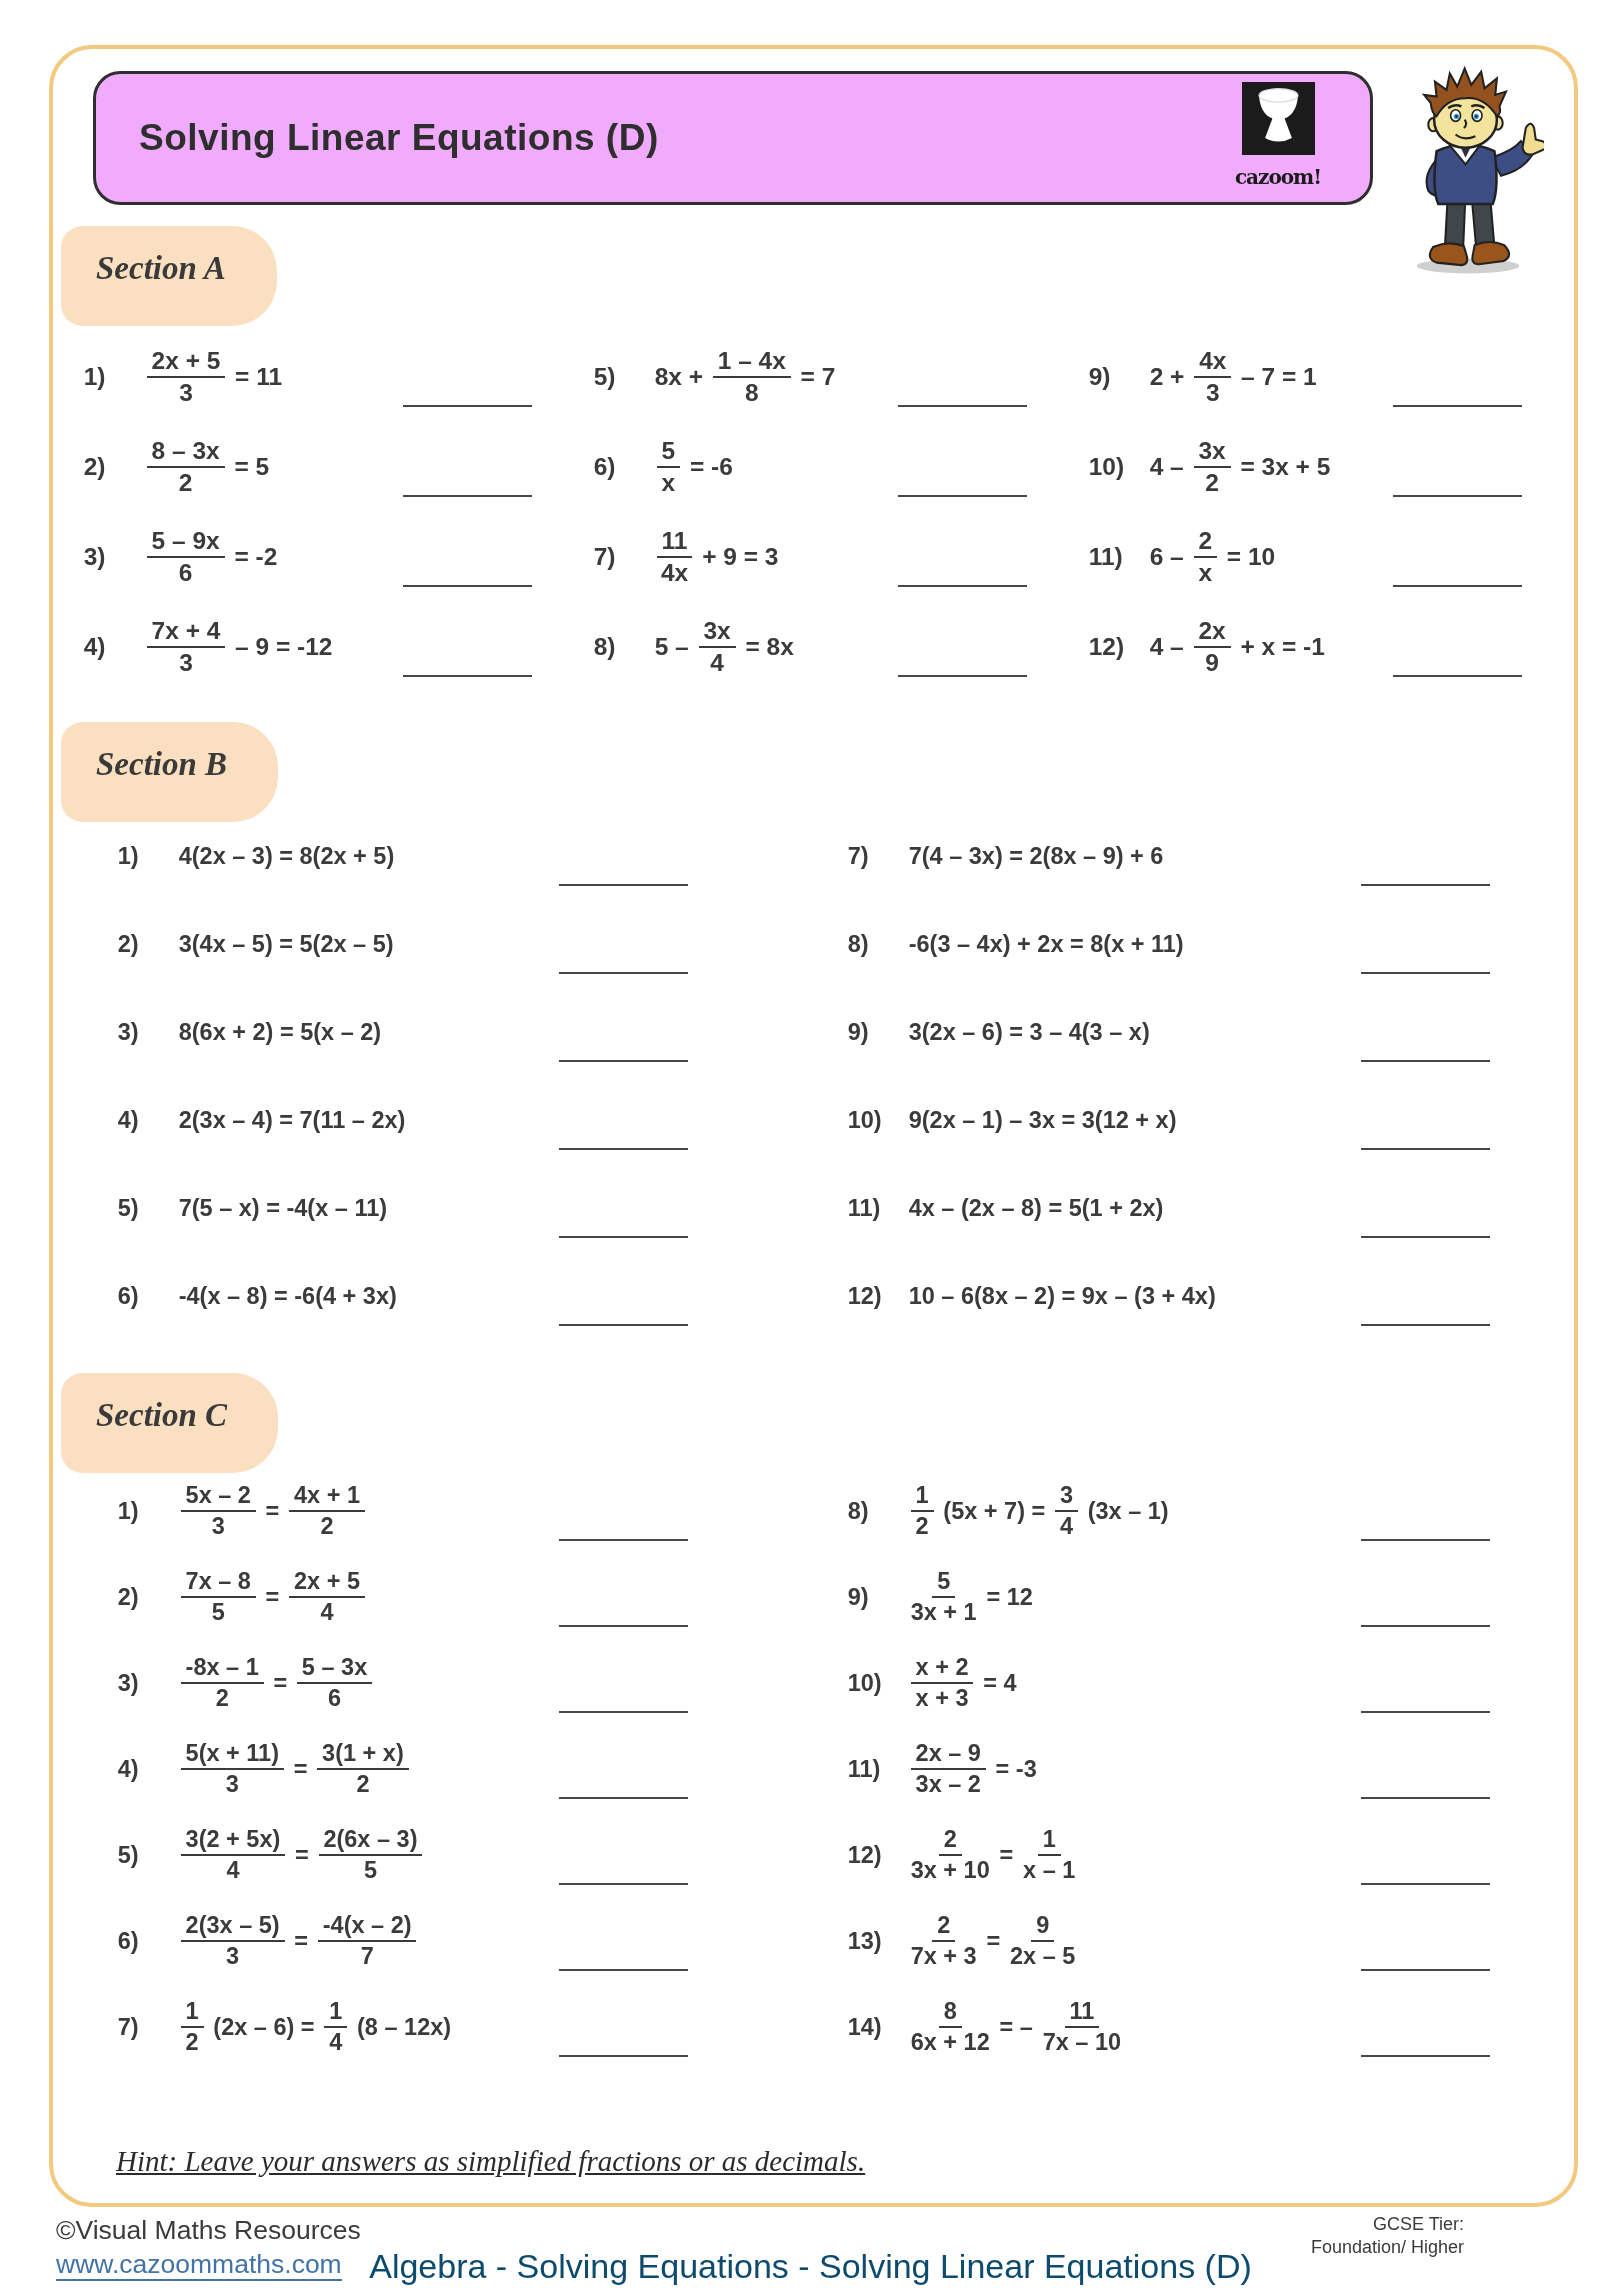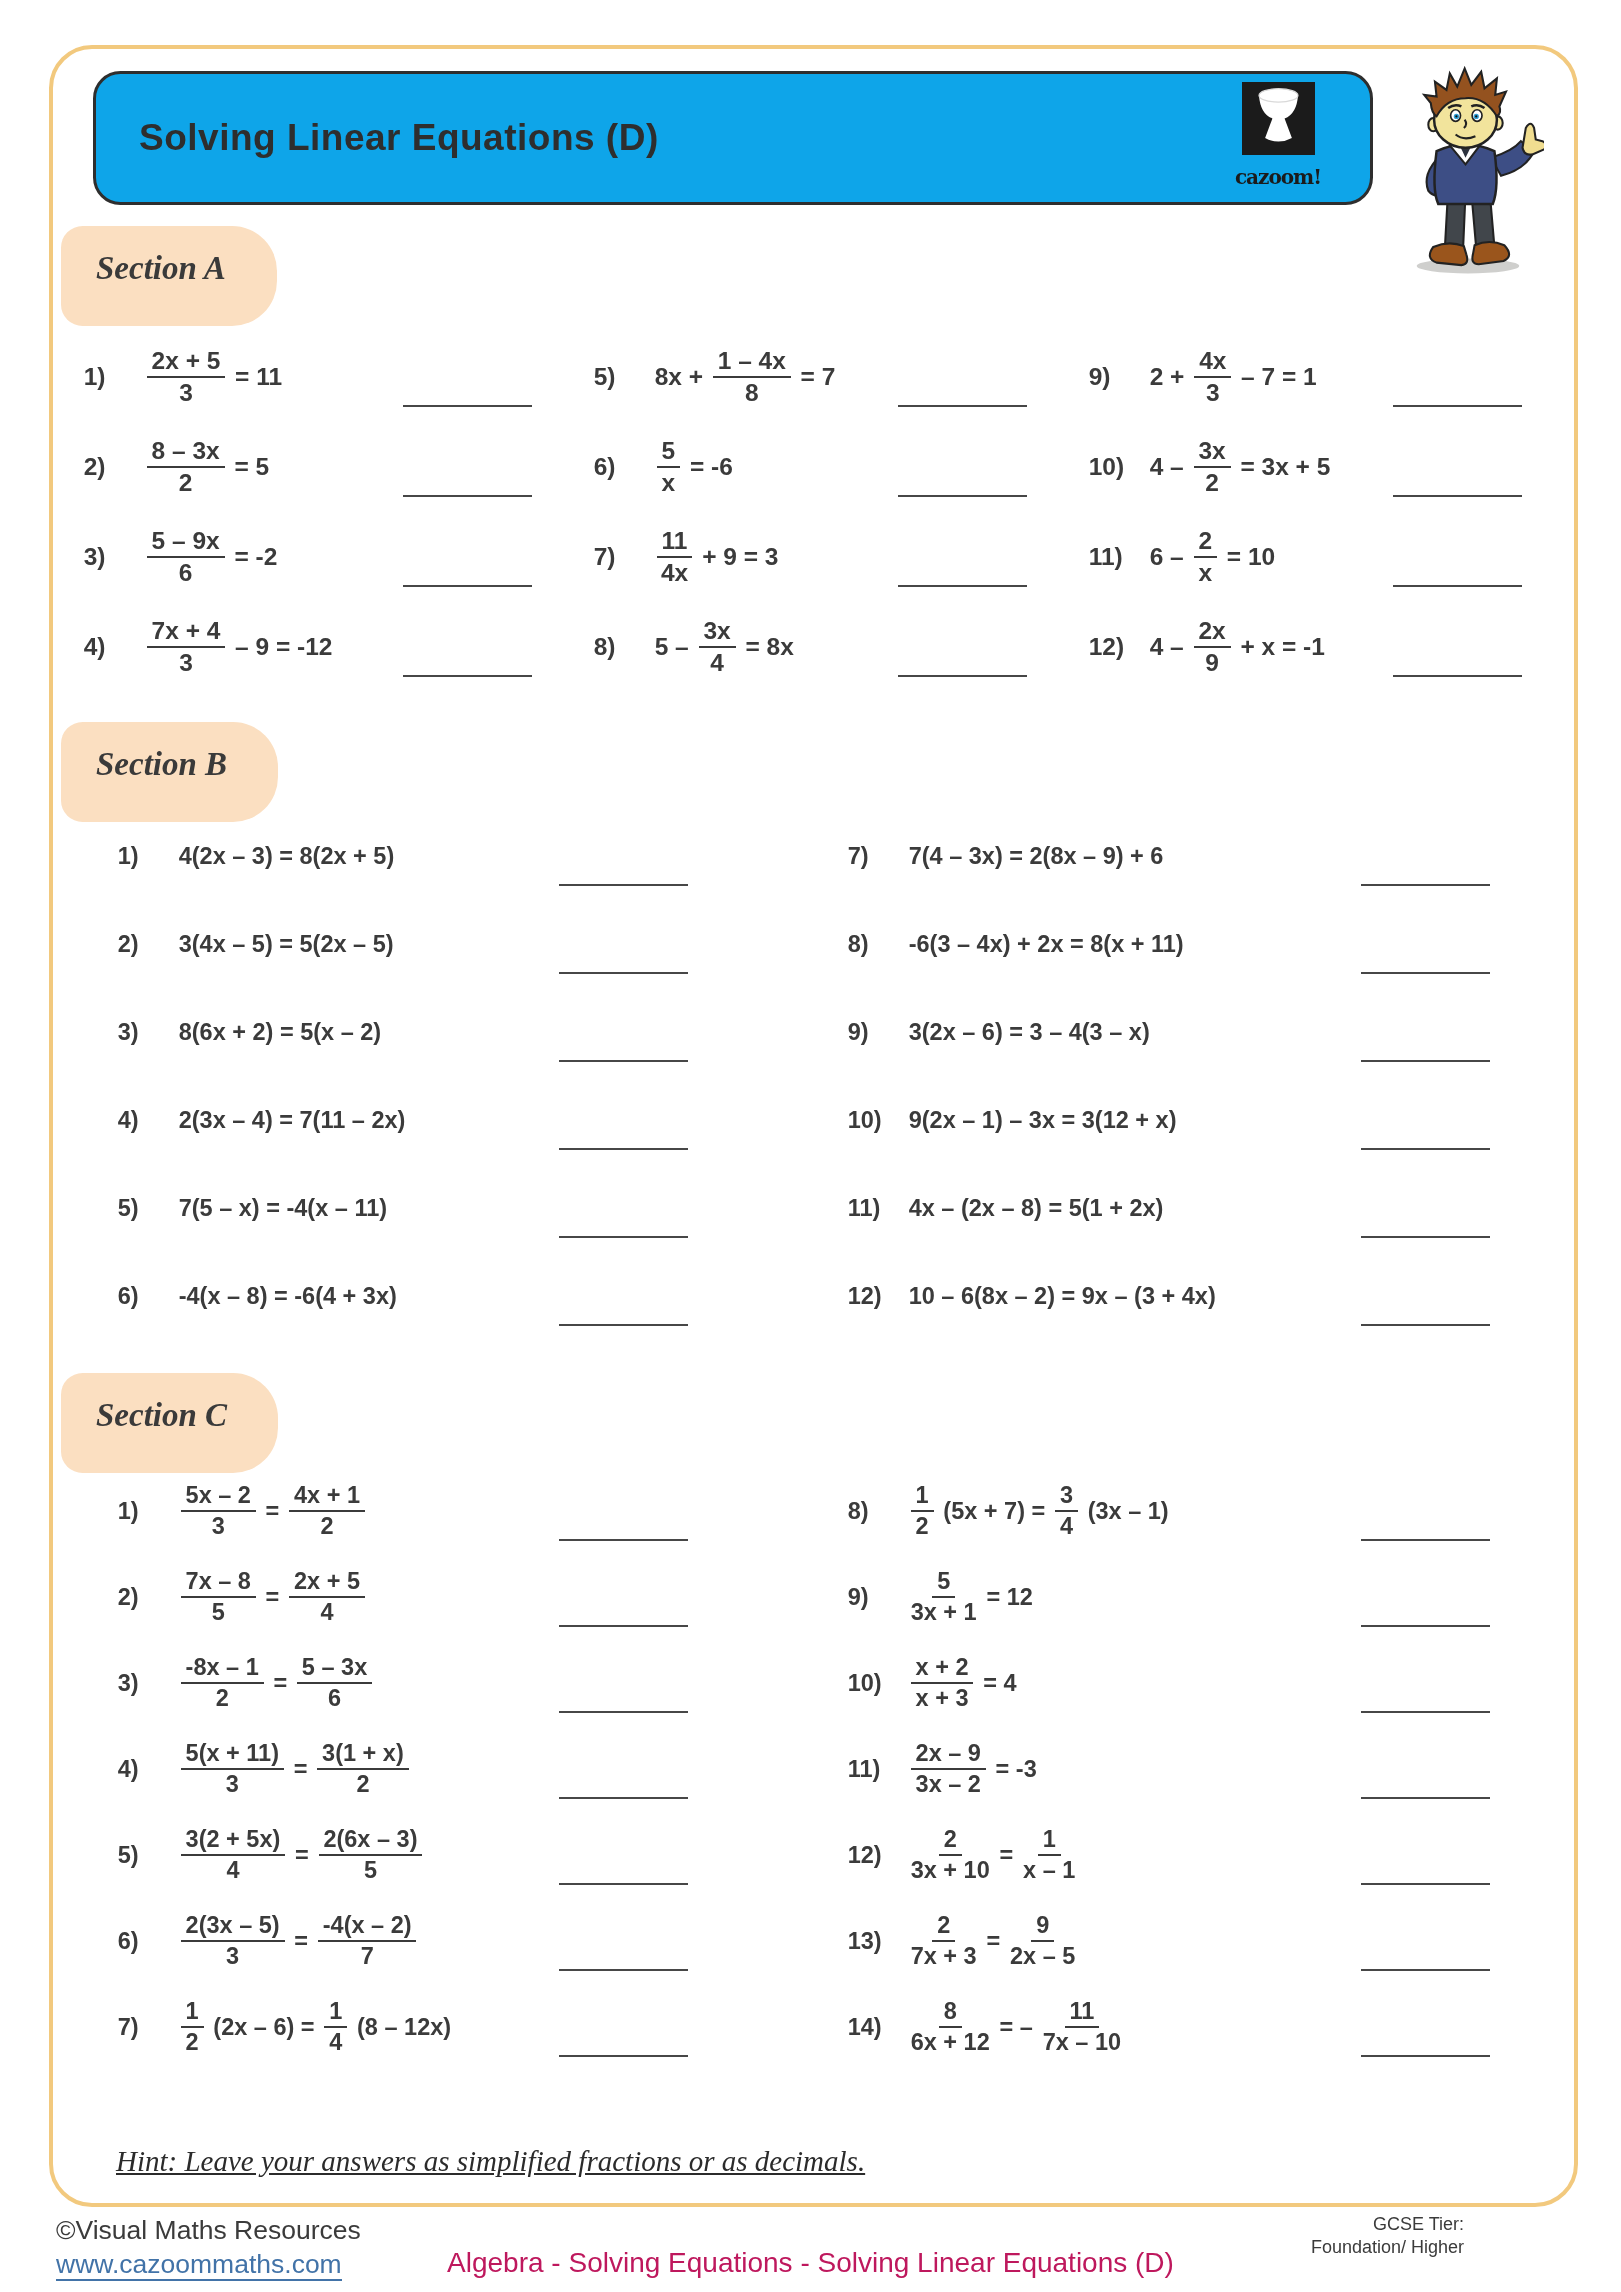--- a/index.html
+++ b/index.html
@@ -3,21 +3,21 @@
 <meta charset="utf-8">
 <style>
   html,body{margin:0;padding:0;background:#fff;}
   .page{position:relative;width:1621px;height:2293px;background:#ffffff;overflow:hidden;
         font-family:"Liberation Sans",sans-serif;color:#3b3b3b;}
   
   .gold-frame{position:absolute;left:49px;top:45px;width:1521px;height:2154px;
         border:4.9px solid #f2c97e;border-radius:43px;}
   
   .title-box{position:absolute;left:93px;top:71px;width:1274px;height:128px;
-        background:#0ea5e9;border:3.9px solid #2e2e2e;border-radius:27.4px;}
+        background:#f0abfc;border:3.9px solid #2e2e2e;border-radius:27.4px;}
   .title-text{position:absolute;left:43px;top:0;height:128px;display:flex;align-items:center;
         font-size:37px;font-weight:bold;letter-spacing:0.5px;color:#2e2e2e;}
   
   .logo{position:absolute;left:1220px;top:82px;width:116px;text-align:center;}
   .logo .drum{display:block;margin:0 auto;}
   .logo .logo-word{display:block;margin-top:10px;font-family:"DejaVu Serif",serif;
         font-weight:bold;font-size:20px;color:#1b1b1b;letter-spacing:-1px;}
   
   .mascot{position:absolute;left:1387px;top:65px;}
   
@@ -47,21 +47,21 @@
   .fnum{border-bottom:2.9px solid #3b3b3b;padding:0 4.9px 2px;line-height:1.05;}
   .fden{padding-top:2px;line-height:1.05;}
   .answer-line{flex:0 0 129px;height:0;border-bottom:2.9px solid #474747;
         margin-left:auto;transform:translateY(29px);}
   
   .hint{position:absolute;left:116px;top:2145px;font-family:"Liberation Serif",serif;
         font-style:italic;font-size:29px;color:#2b2b2b;text-decoration:underline;}
   
   .footer-left{position:absolute;left:56px;top:2213px;font-size:26.5px;line-height:1.3;color:#3b3b3b;}
   .footer-link{color:#4273a8;text-decoration:none;border-bottom:2.9px solid #4273a8;cursor:pointer;}
-  .footer-center{position:absolute;left:0;right:0;top:2247px;text-align:center;font-size:28px;color:#be185d;}
+  .footer-center{position:absolute;left:0;right:0;top:2247px;text-align:center;font-size:34px;color:#0c4a6e;}
   .footer-right{position:absolute;right:157px;top:2213px;text-align:right;font-size:18px;line-height:1.3;color:#3b3b3b;}
 </style>
 </head>
 <body>
 
 <div class="page">
 
   <div class="gold-frame"></div>
 
   <div class="title-box">

